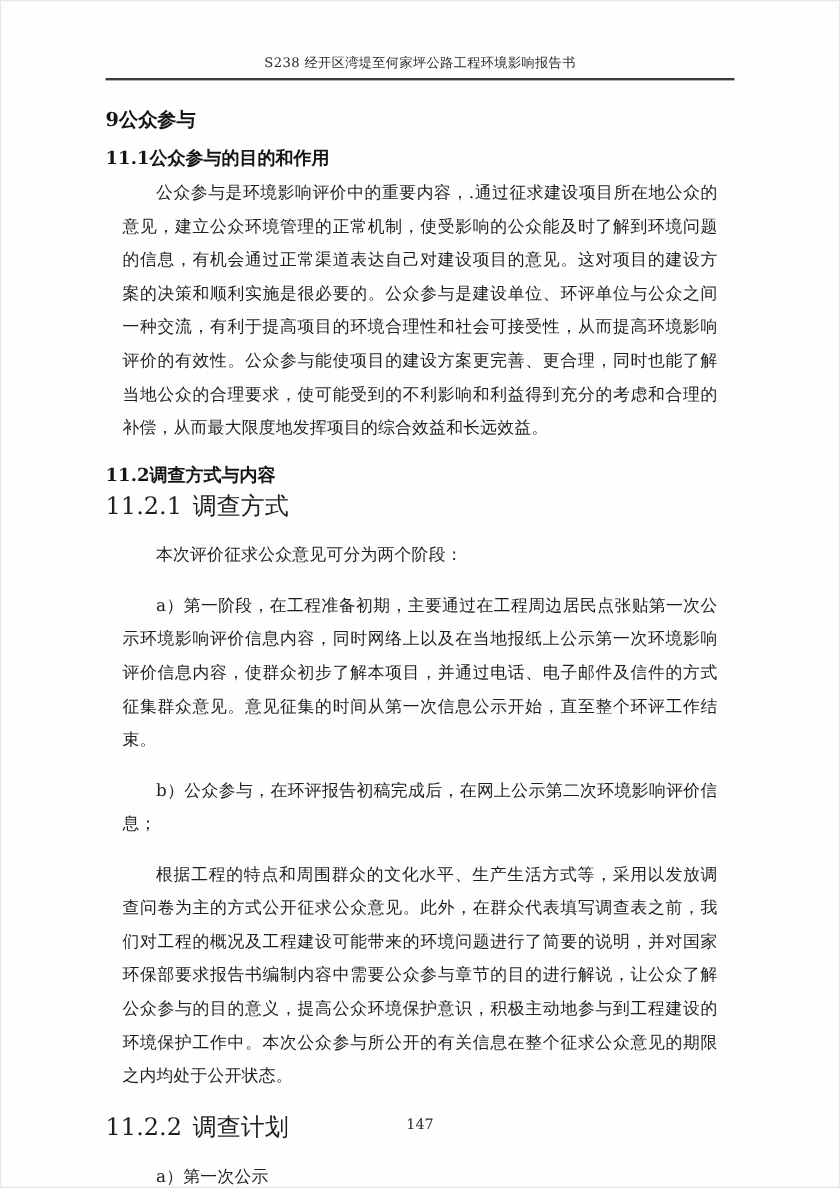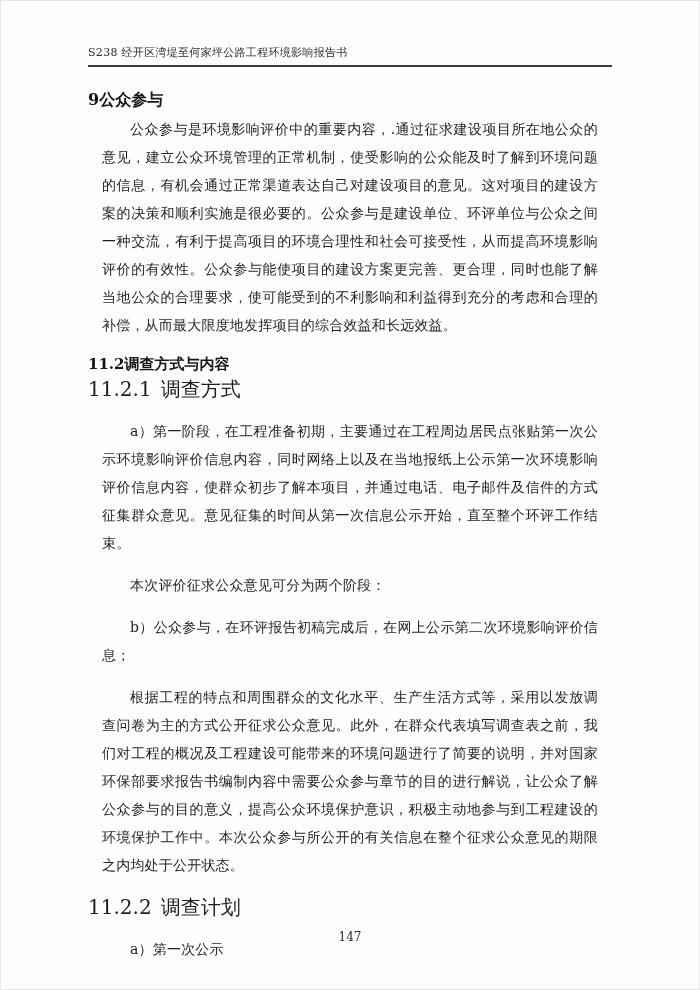--- a/index.html
+++ b/index.html
@@ -16,21 +16,21 @@
     overflow: hidden;
   }
   .margins { padding: 0 88px; }
 
   .page-header {
     padding-top: 46px;
     padding-bottom: 5px;
     border-bottom: 2px solid #3b3b3b;
   }
   .running-head {
-    text-align: left;
+    text-align: center;
     font-size: 11px;
     letter-spacing: 0.3px;
     color: #2b2b2b;
     line-height: 14px;
   }
 
   h1.sec, h2.sec, h3.sec { margin: 0; font-weight: bold; color: #151515; }
   h1.sec { font-size: 16px; line-height: 22px; margin-top: 22px; }
   h2.sec { font-size: 15px; line-height: 22px; margin-top: 10px; }
   h2.sec.mid { margin-top: 7px; }
@@ -66,35 +66,38 @@
   <div class="margins">
 
     <div class="page-header">
       <div class="running-head">S238 经开区湾堤至何家坪公路工程环境影响报告书</div>
     </div>
 
     <h1 class="sec">
       <span class="sec-num">9</span><span class="sec-title">公众参与</span>
     </h1>
 
+    <h2 class="sec">
+      <span class="sec-num">11.1</span><span class="sec-title">公众参与的目的和作用</span>
+    </h2>
 
     <p class="body-p first">公众参与是环境影响评价中的重要内容，.通过征求建设项目所在地公众的意见，建立公众环境管理的正常机制，使受影响的公众能及时了解到环境问题的信息，有机会通过正常渠道表达自己对建设项目的意见。这对项目的建设方案的决策和顺利实施是很必要的。公众参与是建设单位、环评单位与公众之间一种交流，有利于提高项目的环境合理性和社会可接受性，从而提高环境影响评价的有效性。公众参与能使项目的建设方案更完善、更合理，同时也能了解当地公众的合理要求，使可能受到的不利影响和利益得到充分的考虑和合理的补偿，从而最大限度地发挥项目的综合效益和长远效益。</p>
 
 
     <h2 class="sec mid">
       <span class="sec-num">11.2</span><span class="sec-title">调查方式与内容</span>
     </h2>
 
     <h3 class="sec">
       <span class="sec-num">11.2.1</span><span class="sec-title">调查方式</span>
     </h3>
 
+    <p class="body-p">本次评价征求公众意见可分为两个阶段：</p>
+
     <p class="body-p">a）第一阶段，在工程准备初期，主要通过在工程周边居民点张贴第一次公示环境影响评价信息内容，同时网络上以及在当地报纸上公示第一次环境影响评价信息内容，使群众初步了解本项目，并通过电话、电子邮件及信件的方式征集群众意见。意见征集的时间从第一次信息公示开始，直至整个环评工作结束。</p>
-
-    <p class="body-p">本次评价征求公众意见可分为两个阶段：</p>
 
     <p class="body-p">b）公众参与，在环评报告初稿完成后，在网上公示第二次环境影响评价信息；</p>
 
     <p class="body-p">根据工程的特点和周围群众的文化水平、生产生活方式等，采用以发放调查问卷为主的方式公开征求公众意见。此外，在群众代表填写调查表之前，我们对工程的概况及工程建设可能带来的环境问题进行了简要的说明，并对国家环保部要求报告书编制内容中需要公众参与章节的目的进行解说，让公众了解公众参与的目的意义，提高公众环境保护意识，积极主动地参与到工程建设的环境保护工作中。本次公众参与所公开的有关信息在整个征求公众意见的期限之内均处于公开状态。</p>
 
     <h3 class="sec">
       <span class="sec-num">11.2.2</span><span class="sec-title">调查计划</span>
     </h3>
 
     <p class="body-p">a）第一次公示</p>

